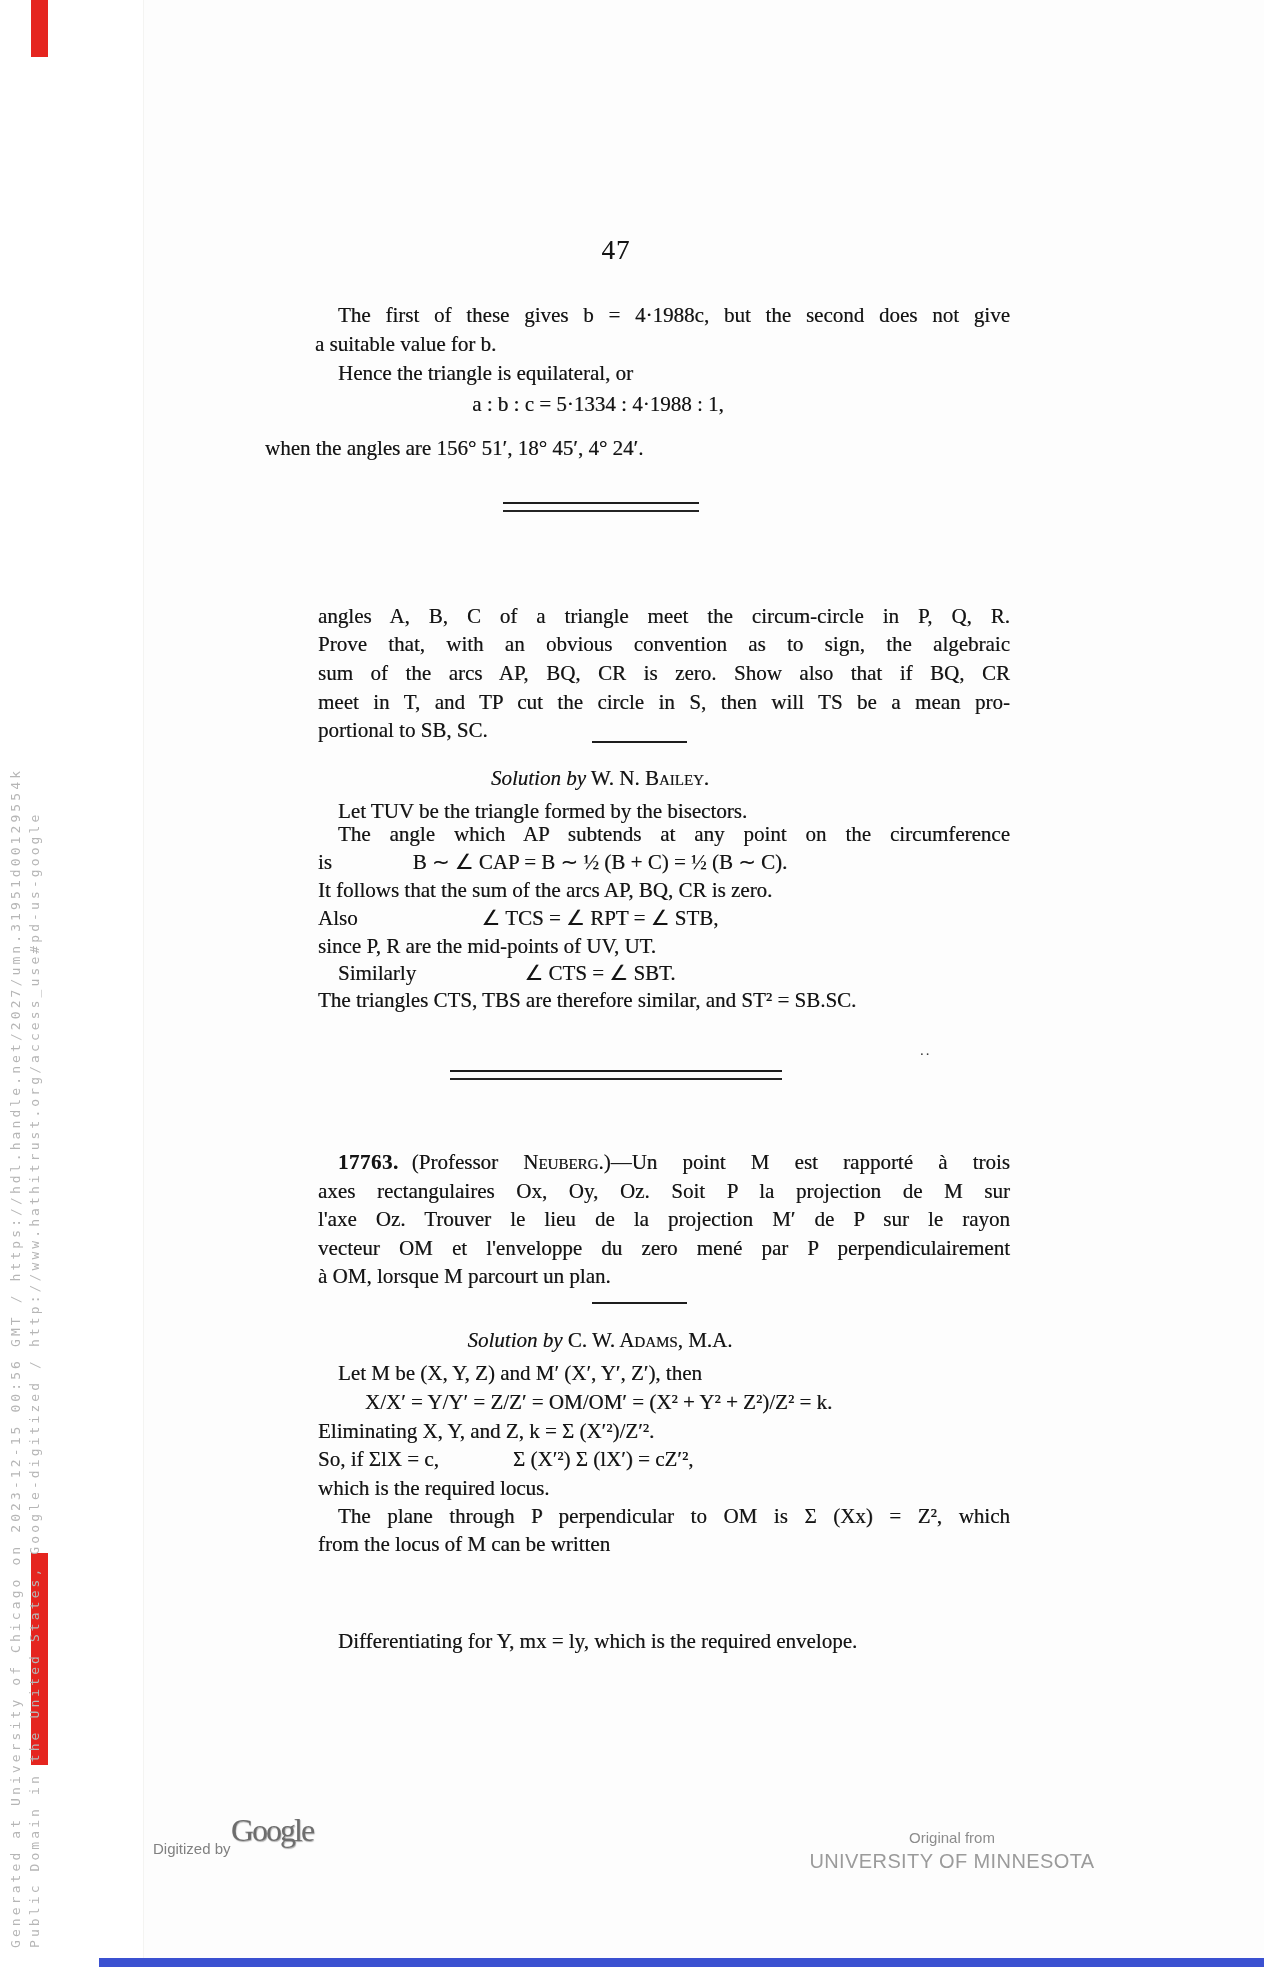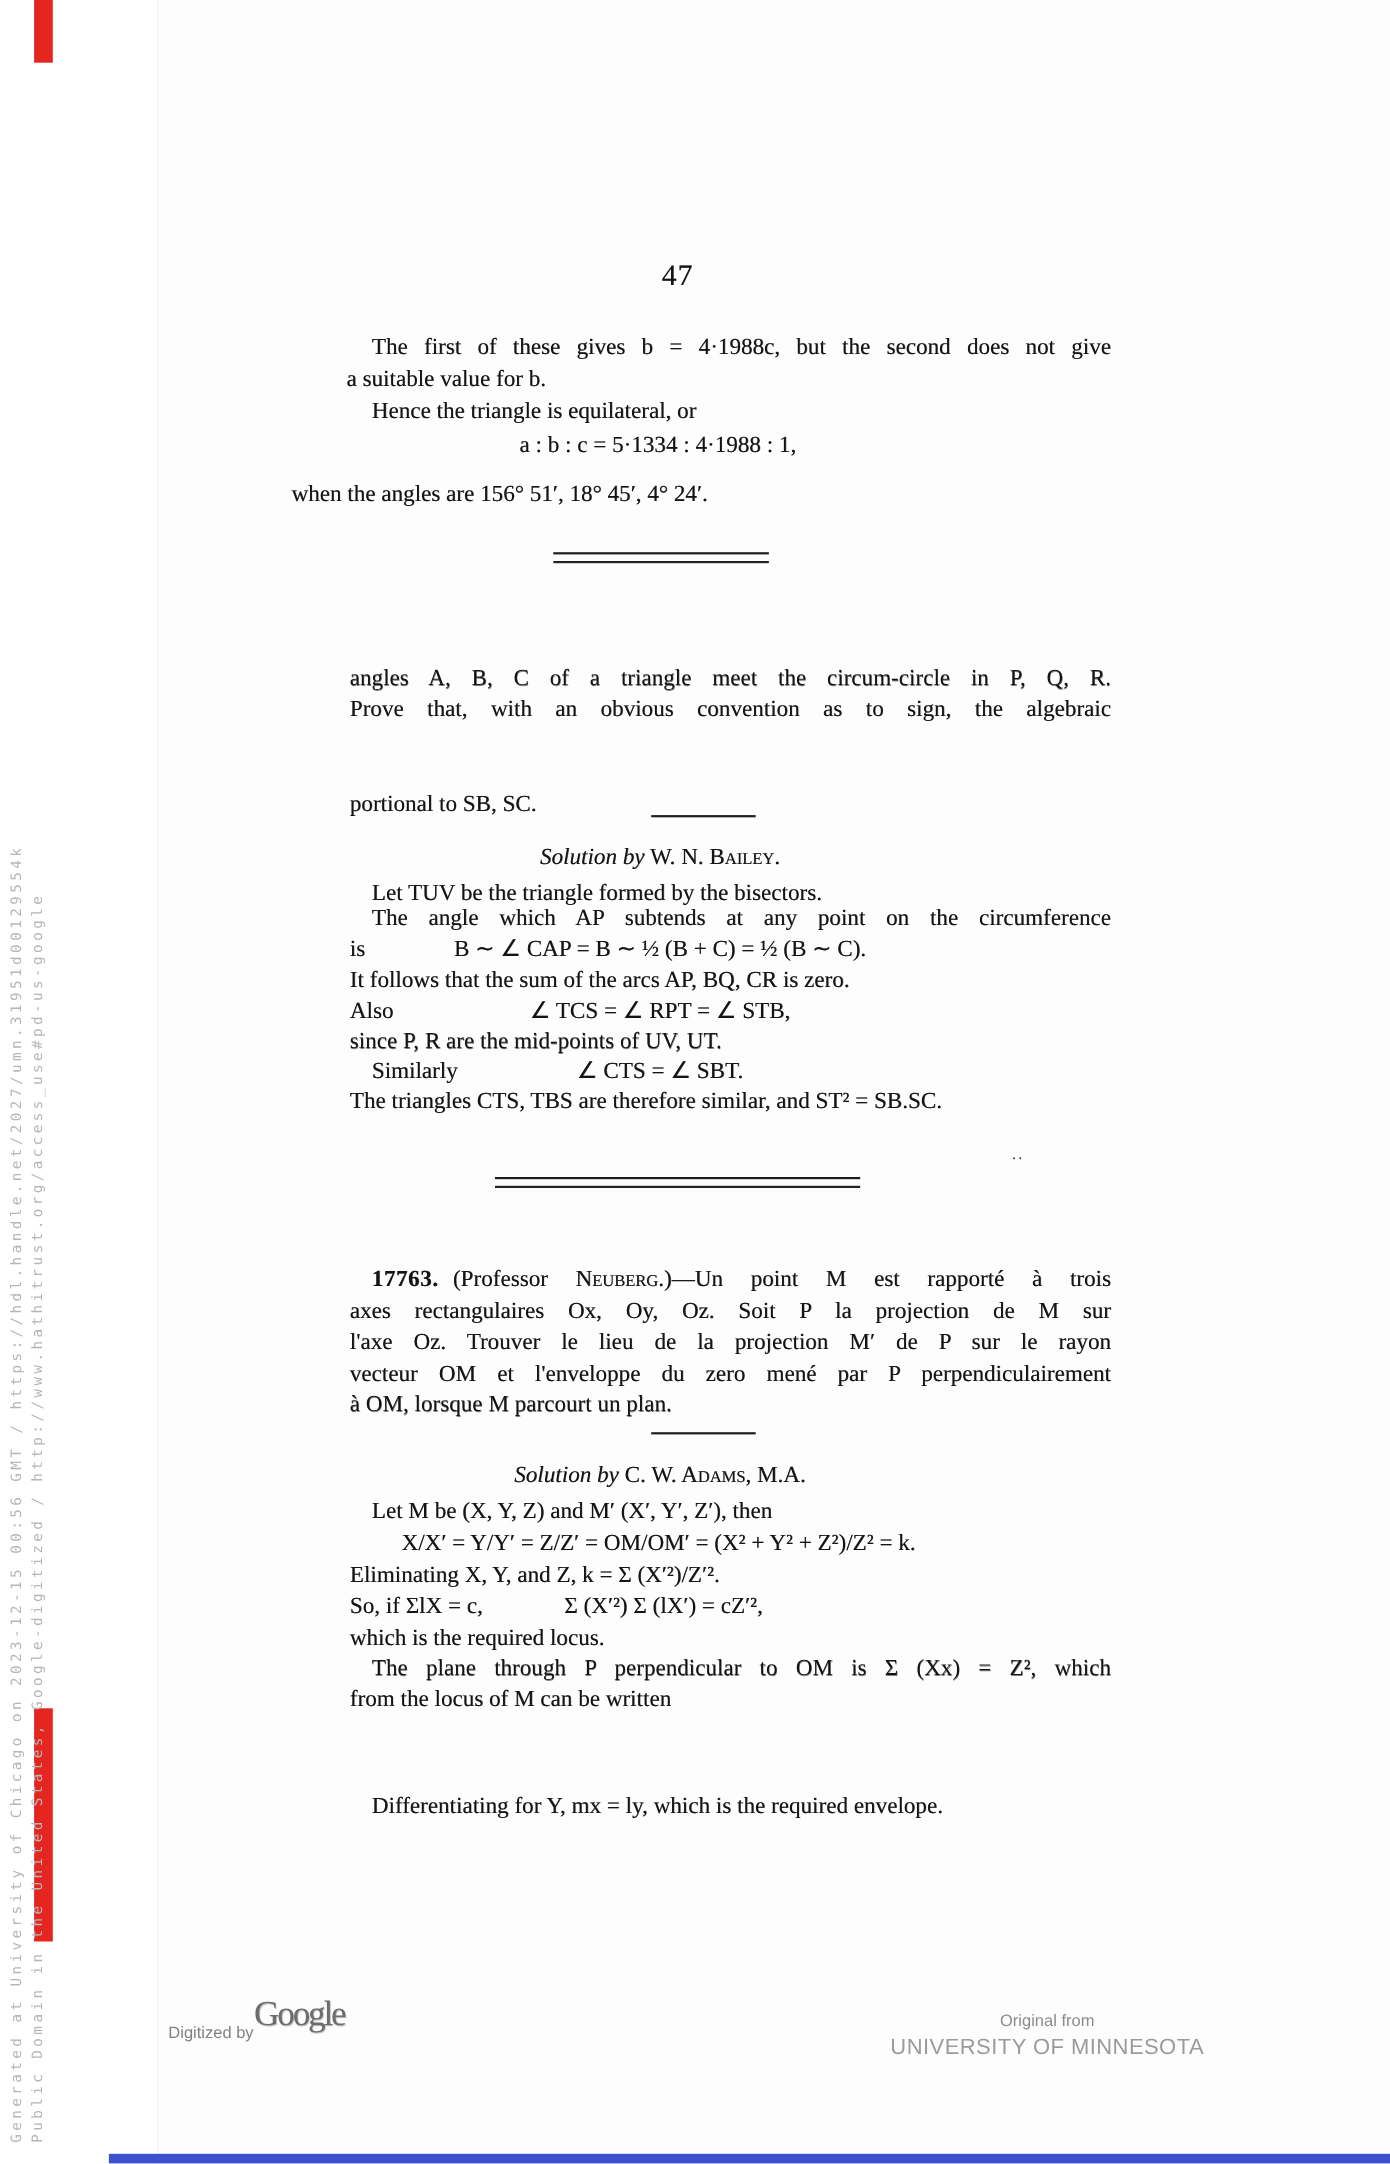--- a/index.html
+++ b/index.html
@@ -64,20 +64,22 @@
   <div class="t jind" style="left:338px; top:303px;">The first of these gives b = 4·1988c, but the second does not give</div>
   <div class="t" style="left:315px; top:332px;">a suitable value for b.</div>
   <div class="t" style="left:338px; top:361px;">Hence the triangle is equilateral, or</div>
   <div class="t ctr" style="left:598px; top:392px;">a : b : c = 5·1334 : 4·1988 : 1,</div>
   <div class="t" style="left:265px; top:436px;">when the angles are 156° 51′, 18° 45′, 4° 24′.</div>
 
   <div class="rule-double" style="left:503px; top:502px; width:196px;"></div>
 
   <div class="t j" style="left:318px; top:604px;">angles A, B, C of a triangle meet the circum-circle in P, Q, R.</div>
   <div class="t j" style="left:318px; top:632px;">Prove that, with an obvious convention as to sign, the algebraic</div>
+  <div class="t j" style="left:318px; top:661px;">sum of the arcs AP, BQ, CR is zero. Show also that if BQ, CR</div>
+  <div class="t j" style="left:318px; top:690px;">meet in T, and TP cut the circle in S, then will TS be a mean pro-</div>
   <div class="t" style="left:318px; top:718px;">portional to SB, SC.</div>
 
   <div class="rule-single" style="left:592px; top:741px; width:95px;"></div>
 
   <div class="t ctr" style="left:600px; top:766px;"><span class="it">Solution by</span><span class="sc"> W. N. Bailey.</span></div>
   <div class="t" style="left:338px; top:799px;">Let TUV be the triangle formed by the bisectors.</div>
   <div class="t jind" style="left:338px; top:822px;">The angle which AP subtends at any point on the circumference</div>
   <div class="t row" style="left:318px; top:850px;">
     <span class="lbl">is</span>
     <span class="eqc">B ∼ ∠ CAP = B ∼ ½ (B + C) = ½ (B ∼ C).</span>

